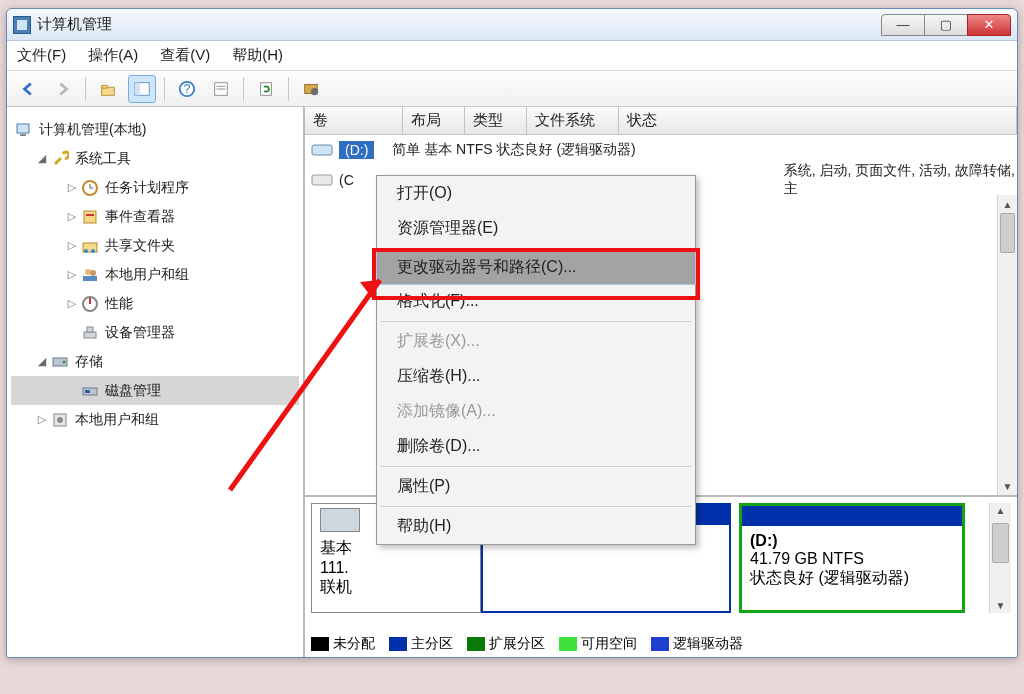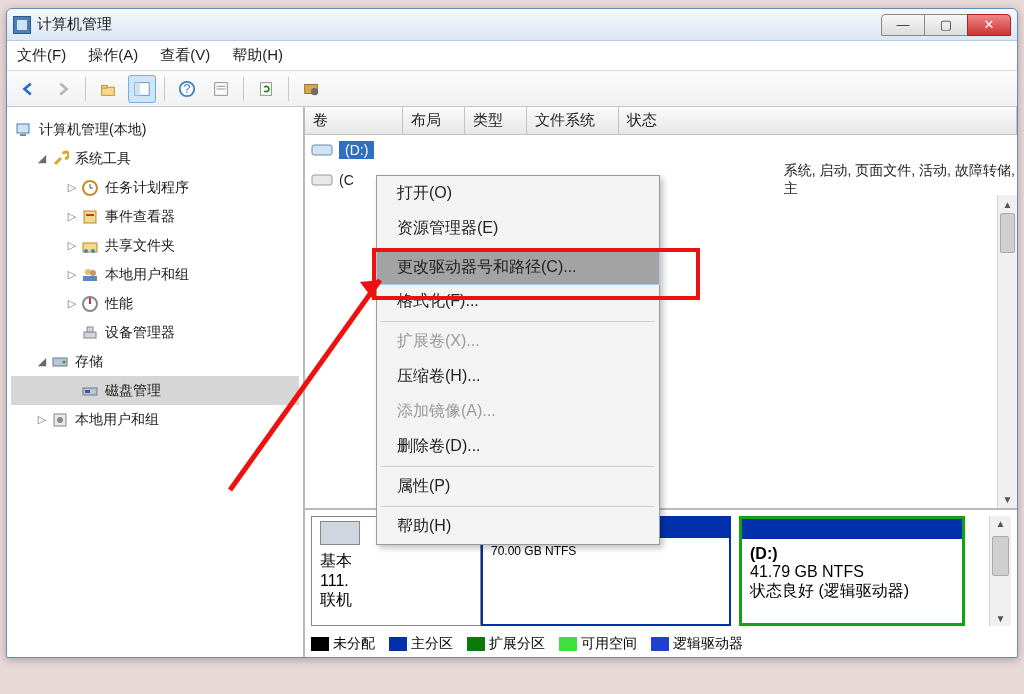--- a/index.html
+++ b/index.html
@@ -35,23 +35,23 @@
 .listrow .vic{width:22px;height:16px;margin-right:6px;flex:none}
 .listrow.sel .dlabel{background:#2f6fc1;color:#fff;padding:1px 6px}
 .diskpane{border-top:2px solid #bababa;padding:6px 6px 2px;position:relative}
 .diskrow{display:flex;height:110px;gap:0}
 .diskinfo{width:170px;border:1px solid #888;background:#fff;padding:4px 8px}
 .diskinfo .dicon{width:40px;height:24px;background:#cfd6df;border:1px solid #888;margin-bottom:6px}
 .partwrap{display:flex;gap:2px;flex:1}
 .part{border:2px solid #0030aa;background:#fff;padding:6px 8px;position:relative}
 .part .bar{height:20px;background:#0030aa;margin:-6px -8px 6px}
 .part.d{border:3px solid #12a312}
-.legend{display:flex;gap:14px;align-items:center;padding:9px 0 2px;font-size:15px}
+.legend{display:flex;gap:14px;align-items:center;padding:22px 0 2px;font-size:15px}
 .legend .sw{width:18px;height:14px;display:inline-block;margin-right:4px;vertical-align:middle}
-.ctxmenu{position:absolute;left:376px;top:175px;width:284px;background:#f3f3f3;border:1px solid #9a9a9a;box-shadow:3px 3px 6px rgba(0,0,0,.25);z-index:50}
+.ctxmenu{position:absolute;left:376px;top:175px;width:320px;background:#f3f3f3;border:1px solid #9a9a9a;box-shadow:3px 3px 6px rgba(0,0,0,.25);z-index:50}
 .ctxmenu .mi{height:35px;display:flex;align-items:center;padding:0 20px;font-size:16px;color:#222}
 .ctxmenu .mi.disabled{color:#9a9a9a}
 .ctxmenu .mi.hi{background:#a3a3a3;border:1px solid #a8c8e8;margin:-1px}
 .ctxmenu hr{border:none;border-top:1px solid #cfcfcf;margin:2px 4px}
 .redbox{position:absolute;border:4px solid #e11;pointer-events:none;z-index:60}
 .arrow{position:absolute;z-index:55;pointer-events:none}
 .scrollv{position:absolute;right:0;top:0;width:20px;height:100%;background:#f0f0f0;border-left:1px solid #d4d4d4}
 .scrollv .thumb{position:absolute;top:18px;left:2px;right:2px;height:40px;background:#cfcfcf;border:1px solid #aaa;border-radius:2px}
 .scrollv .arw{position:absolute;left:0;right:0;height:18px;display:flex;align-items:center;justify-content:center;color:#555;font-size:10px}
 </style>
@@ -228,20 +228,21 @@
         <div class="lh" style="width:62px">布局</div>
         <div class="lh" style="width:62px">类型</div>
         <div class="lh" style="width:92px">文件系统</div>
         <div class="lh" style="flex:1">状态</div>
       </div>
       <div class="listrow sel">
         <span class="vic"><svg viewBox="0 0 22 16">
               <rect x="1" y="3" width="20" height="10" rx="2" fill="#cfe3f7" stroke="#6a8aaa"></rect>
             </svg></span>
         <span class="dlabel">(D:)</span>
+        <span style="margin-left:18px">简单    基本    NTFS        状态良好 (逻辑驱动器)</span>
       </div>
       <div class="listrow">
         <span class="vic"><svg viewBox="0 0 22 16">
               <rect x="1" y="3" width="20" height="10" rx="2" fill="#e8e8e8" stroke="#9a9a9a"></rect>
             </svg></span>
         <span>(C</span>
         <span style="margin-left:430px">系统, 启动, 页面文件, 活动, 故障转储, 主</span>
       </div>
 
       <div style="flex:1;position:relative">

